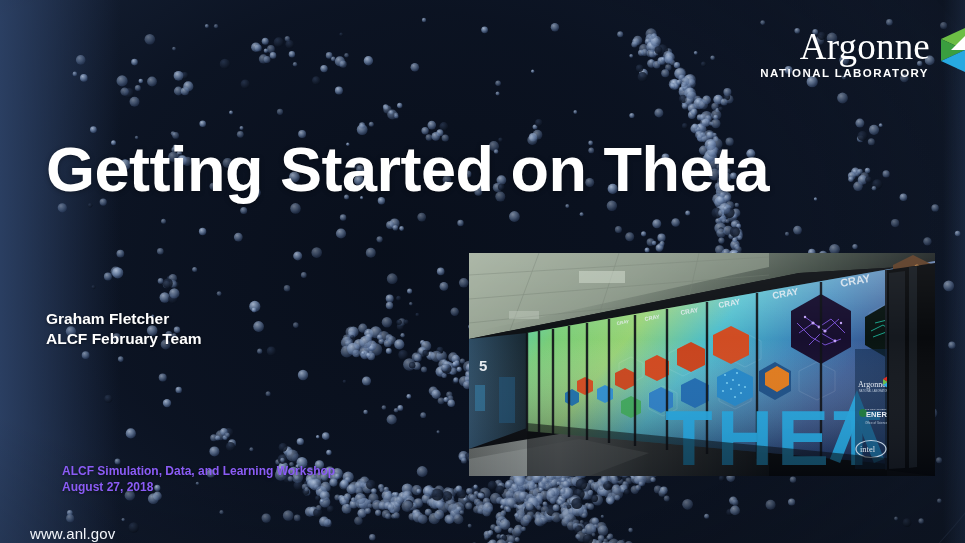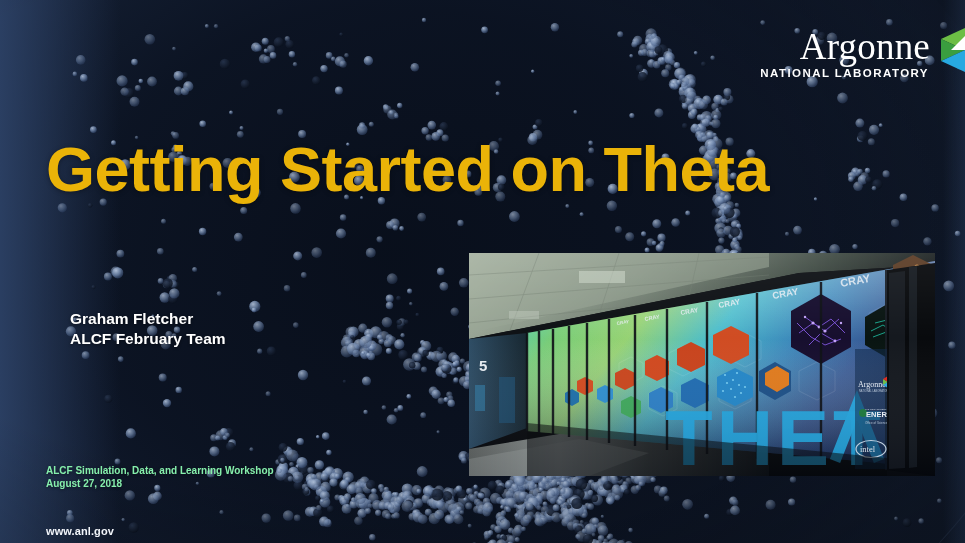--- a/index.html
+++ b/index.html
@@ -145,55 +145,54 @@
     width: 52px;
     height: 46px;
     margin-top: 1px;
   }
 
   
   .slide-title {
     position: absolute;
     left: 46px;
     top: 133px;
-    color: #eab308;
+    color: #ffffff;
     font-size: 63px;
     font-weight: bold;
     letter-spacing: -0.5px;
     white-space: nowrap;
     text-shadow: 0 1px 5px rgba(0,0,0,0.35);
   }
   .presenter {
     position: absolute;
     left: 46px;
     top: 309px;
     color: #ffffff;
     font-size: 15.5px;
     font-weight: bold;
     line-height: 1.32;
     text-shadow: 0 1px 3px rgba(0,0,0,0.45);
-    margin-left: 24px;
   }
   .event {
     position: absolute;
-    left: 46px;
+    left: 62px;
     top: 464px;
-    color: #86efac;
-    font-size: 10px;
+    color: #8b5cf6;
+    font-size: 12px;
     font-weight: bold;
     line-height: 1.32;
     text-shadow: 0 1px 3px rgba(0,0,0,0.45);
   }
   .weburl {
     position: absolute;
-    left: 46px;
+    left: 30px;
     top: 525px;
     color: #f2f5fa;
-    font-size: 11px;
-    font-weight: 700;
+    font-size: 15px;
+    font-weight: 400;
     letter-spacing: 0.1px;
   }
 
   
   .photo {
     position: absolute;
     left: 469px;
     top: 253px;
     width: 466px;
     height: 223px;

